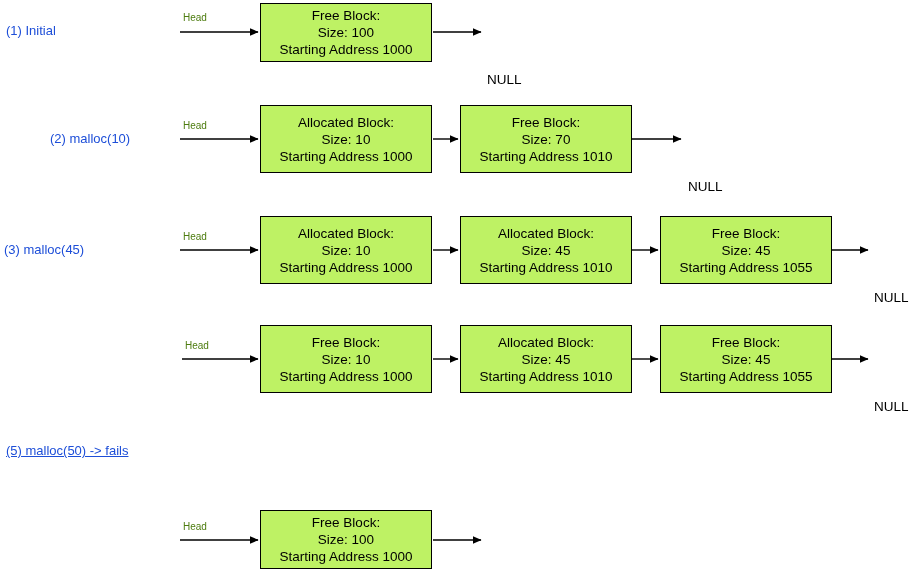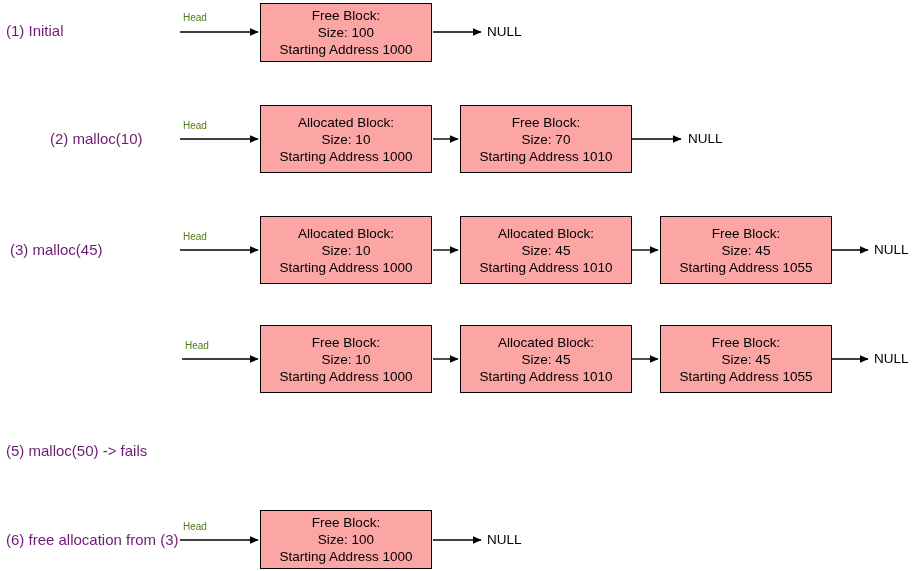--- a/index.html
+++ b/index.html
@@ -16,44 +16,45 @@
     color: #000000;
   }
   #canvas {
     position: absolute;
     left: 0; top: 0;
     width: 921px;
     height: 571px;
   }
   .row-label {
     position: absolute;
-    font-size: 15px;
+    font-size: 13px;
     line-height: 16px;
-    color: #701a75;
+    color: #1d4ed8;
     white-space: nowrap;
   }
   .head-label {
     position: absolute;
     font-size: 10px;
     line-height: 15px;
     color: #4d7c0f;
     white-space: nowrap;
   }
   .null-label {
     position: absolute;
     font-size: 13.5px;
     line-height: 15px;
     color: #000;
     white-space: nowrap;
+    margin-top: 48px;
   }
   .block {
     position: absolute;
     box-sizing: border-box;
     border: 1.4px solid #000000;
-    background: #fca5a5;
+    background: #bef264;
     display: flex;
     flex-direction: column;
     align-items: center;
     justify-content: center;
     text-align: center;
   }
   .block .line {
     font-size: 13.5px;
     line-height: 17px;
     white-space: nowrap;
@@ -124,21 +125,21 @@
     <div class="line">Size: 10</div>
     <div class="line">Starting Address 1000</div>
   </div>
   <div class="block" style="left:460px; top:105px; width:172px; height:68px;">
     <div class="line">Free Block:</div>
     <div class="line">Size: 70</div>
     <div class="line">Starting Address 1010</div>
   </div>
   <div class="null-label" style="left:688px; top:131px;">NULL</div>
 
-  <div class="row-label" style="left:10px; top:242px;">(3) malloc(45)</div>
+  <div class="row-label" style="left:4px; top:242px;">(3) malloc(45)</div>
   <div class="head-label" style="left:183px; top:229px;">Head</div>
   <div class="block" style="left:260px; top:216px; width:172px; height:68px;">
     <div class="line">Allocated Block:</div>
     <div class="line">Size: 10</div>
     <div class="line">Starting Address 1000</div>
   </div>
   <div class="block" style="left:460px; top:216px; width:172px; height:68px;">
     <div class="line">Allocated Block:</div>
     <div class="line">Size: 45</div>
     <div class="line">Starting Address 1010</div>
@@ -161,23 +162,22 @@
     <div class="line">Size: 45</div>
     <div class="line">Starting Address 1010</div>
   </div>
   <div class="block" style="left:660px; top:325px; width:172px; height:68px;">
     <div class="line">Free Block:</div>
     <div class="line">Size: 45</div>
     <div class="line">Starting Address 1055</div>
   </div>
   <div class="null-label" style="left:874px; top:351px;">NULL</div>
 
-  <div class="row-label" style="left:6px; top:443px;">(5) malloc(50) -&gt; fails</div>
+  <div class="row-label" style="left:6px; top:443px;text-decoration:underline;">(5) malloc(50) -&gt; fails</div>
 
-  <div class="row-label" style="left:6px; top:532px;">(6) free allocation from (3)</div>
   <div class="head-label" style="left:183px; top:519px;">Head</div>
   <div class="block" style="left:260px; top:510px; width:172px; height:59px;">
     <div class="line">Free Block:</div>
     <div class="line">Size: 100</div>
     <div class="line">Starting Address 1000</div>
   </div>
   <div class="null-label" style="left:487px; top:532px;">NULL</div>
 
 </div>
 

